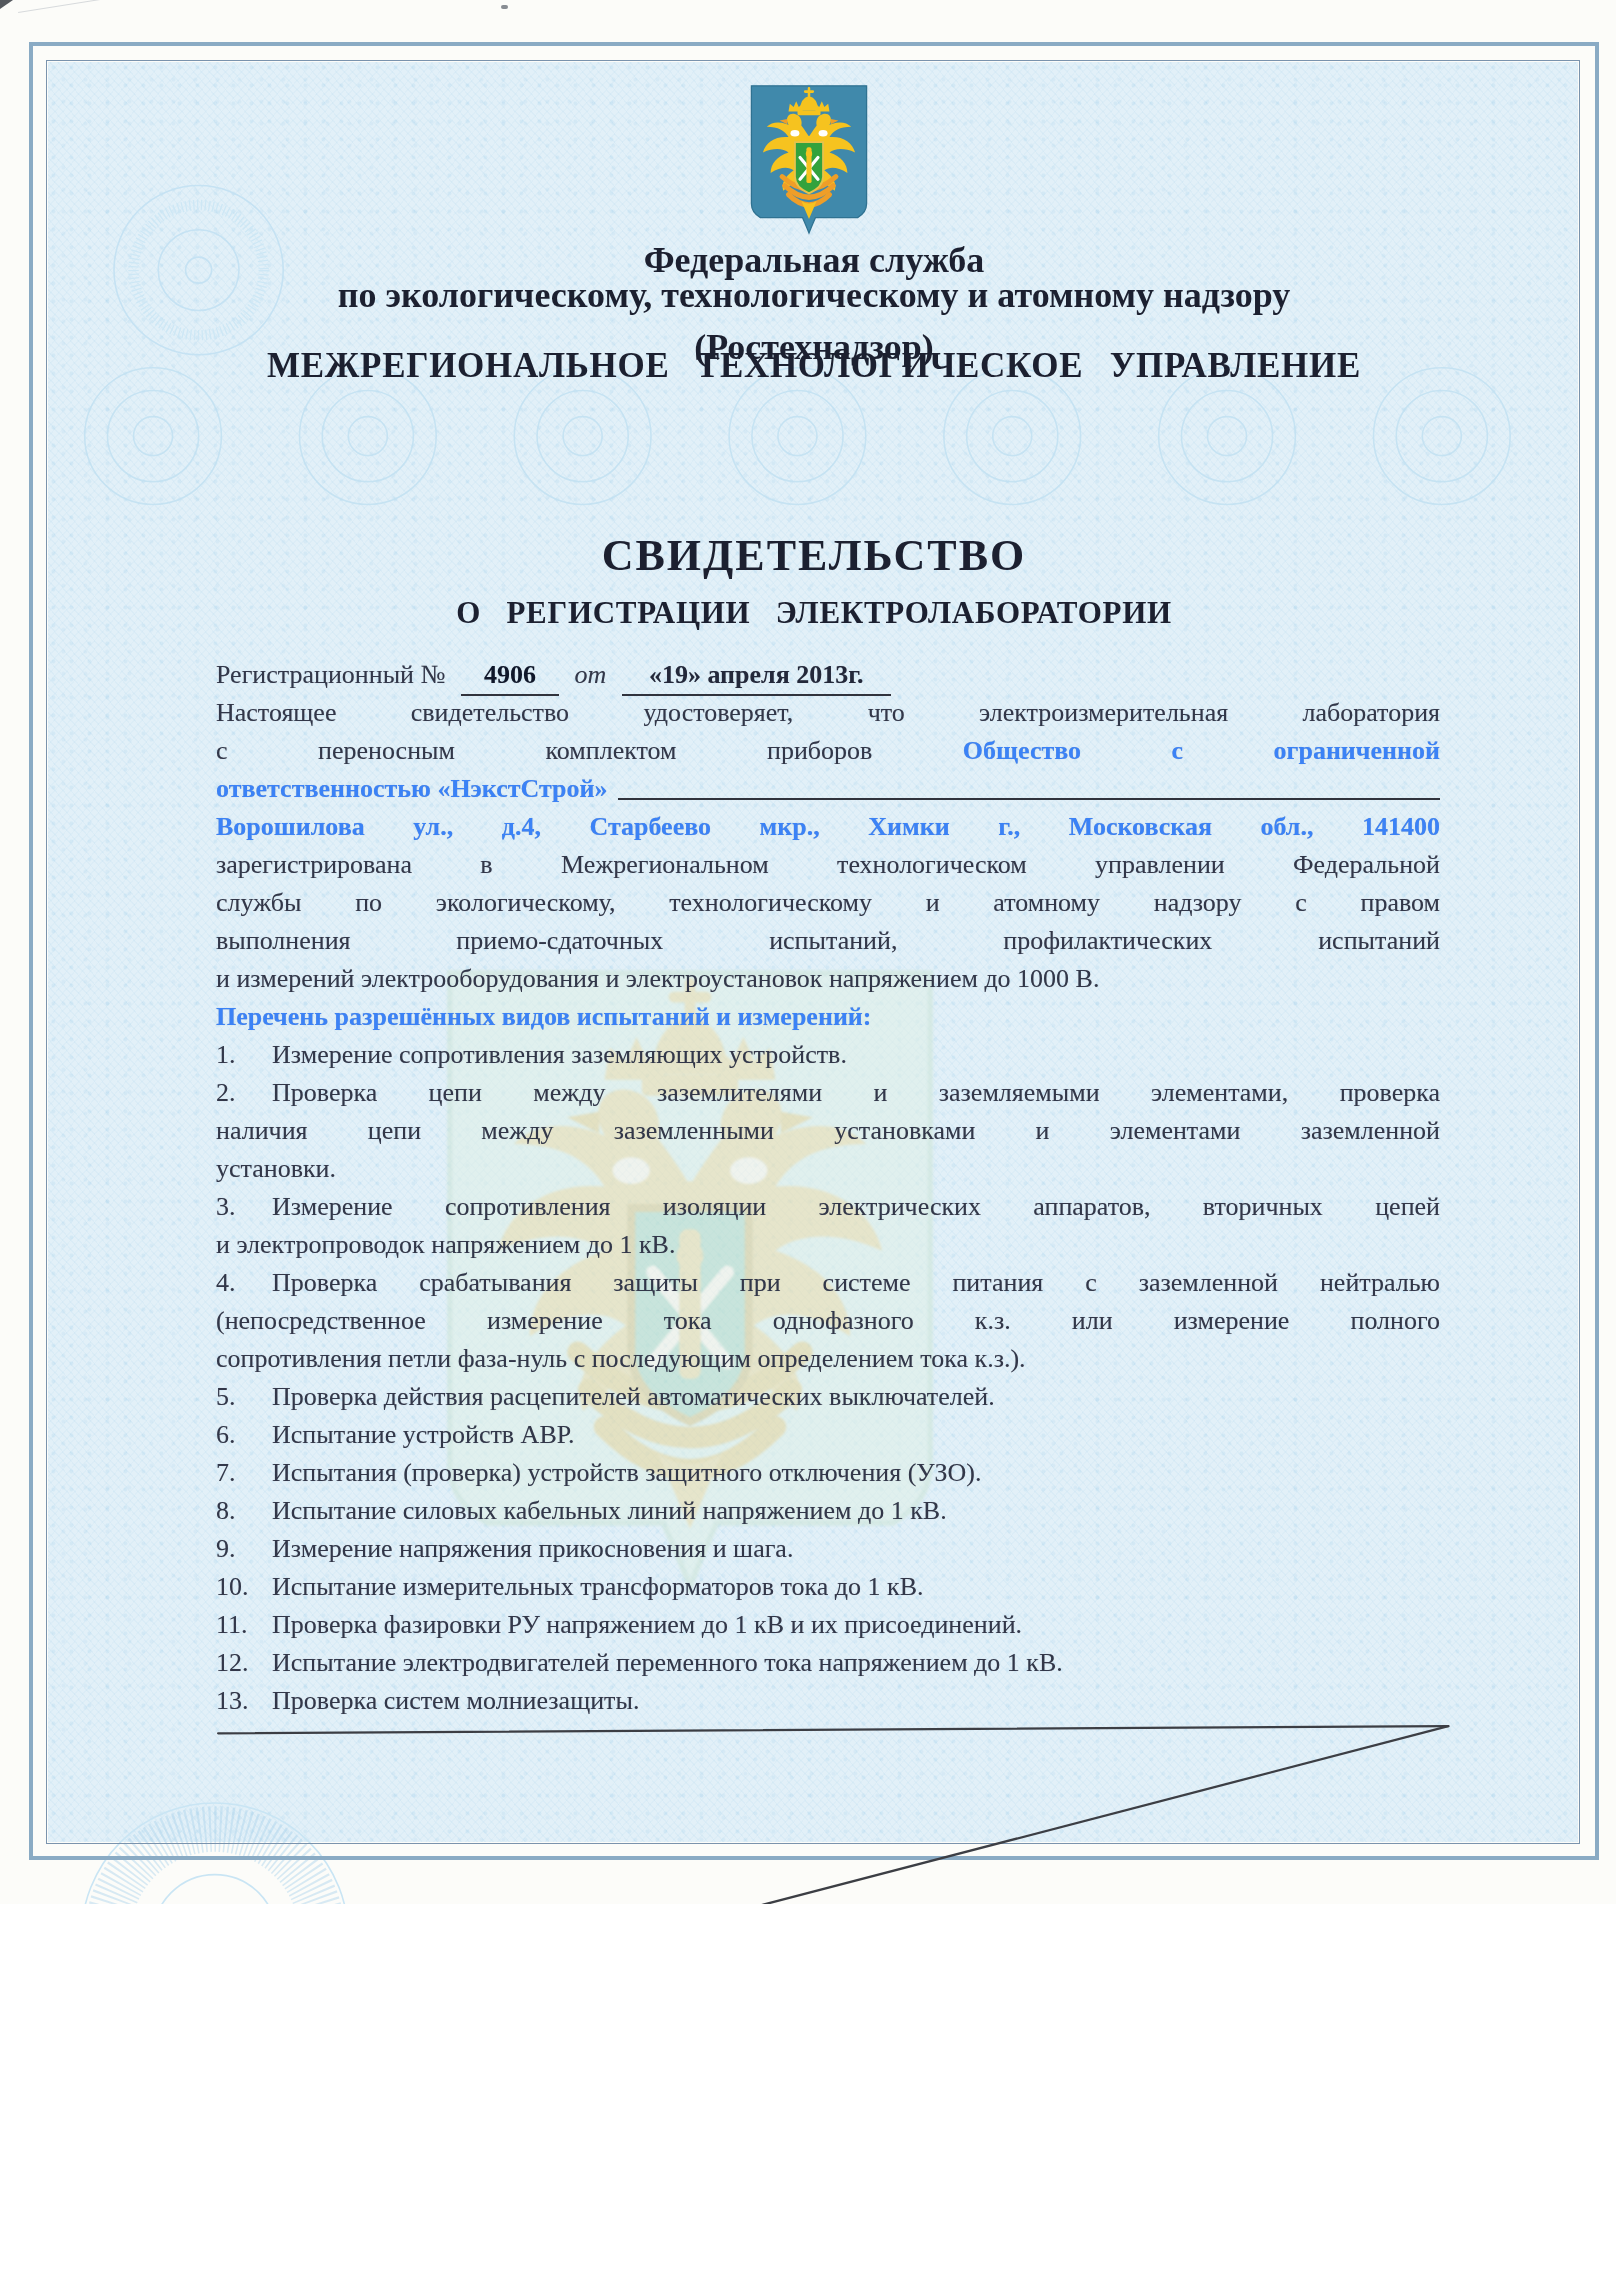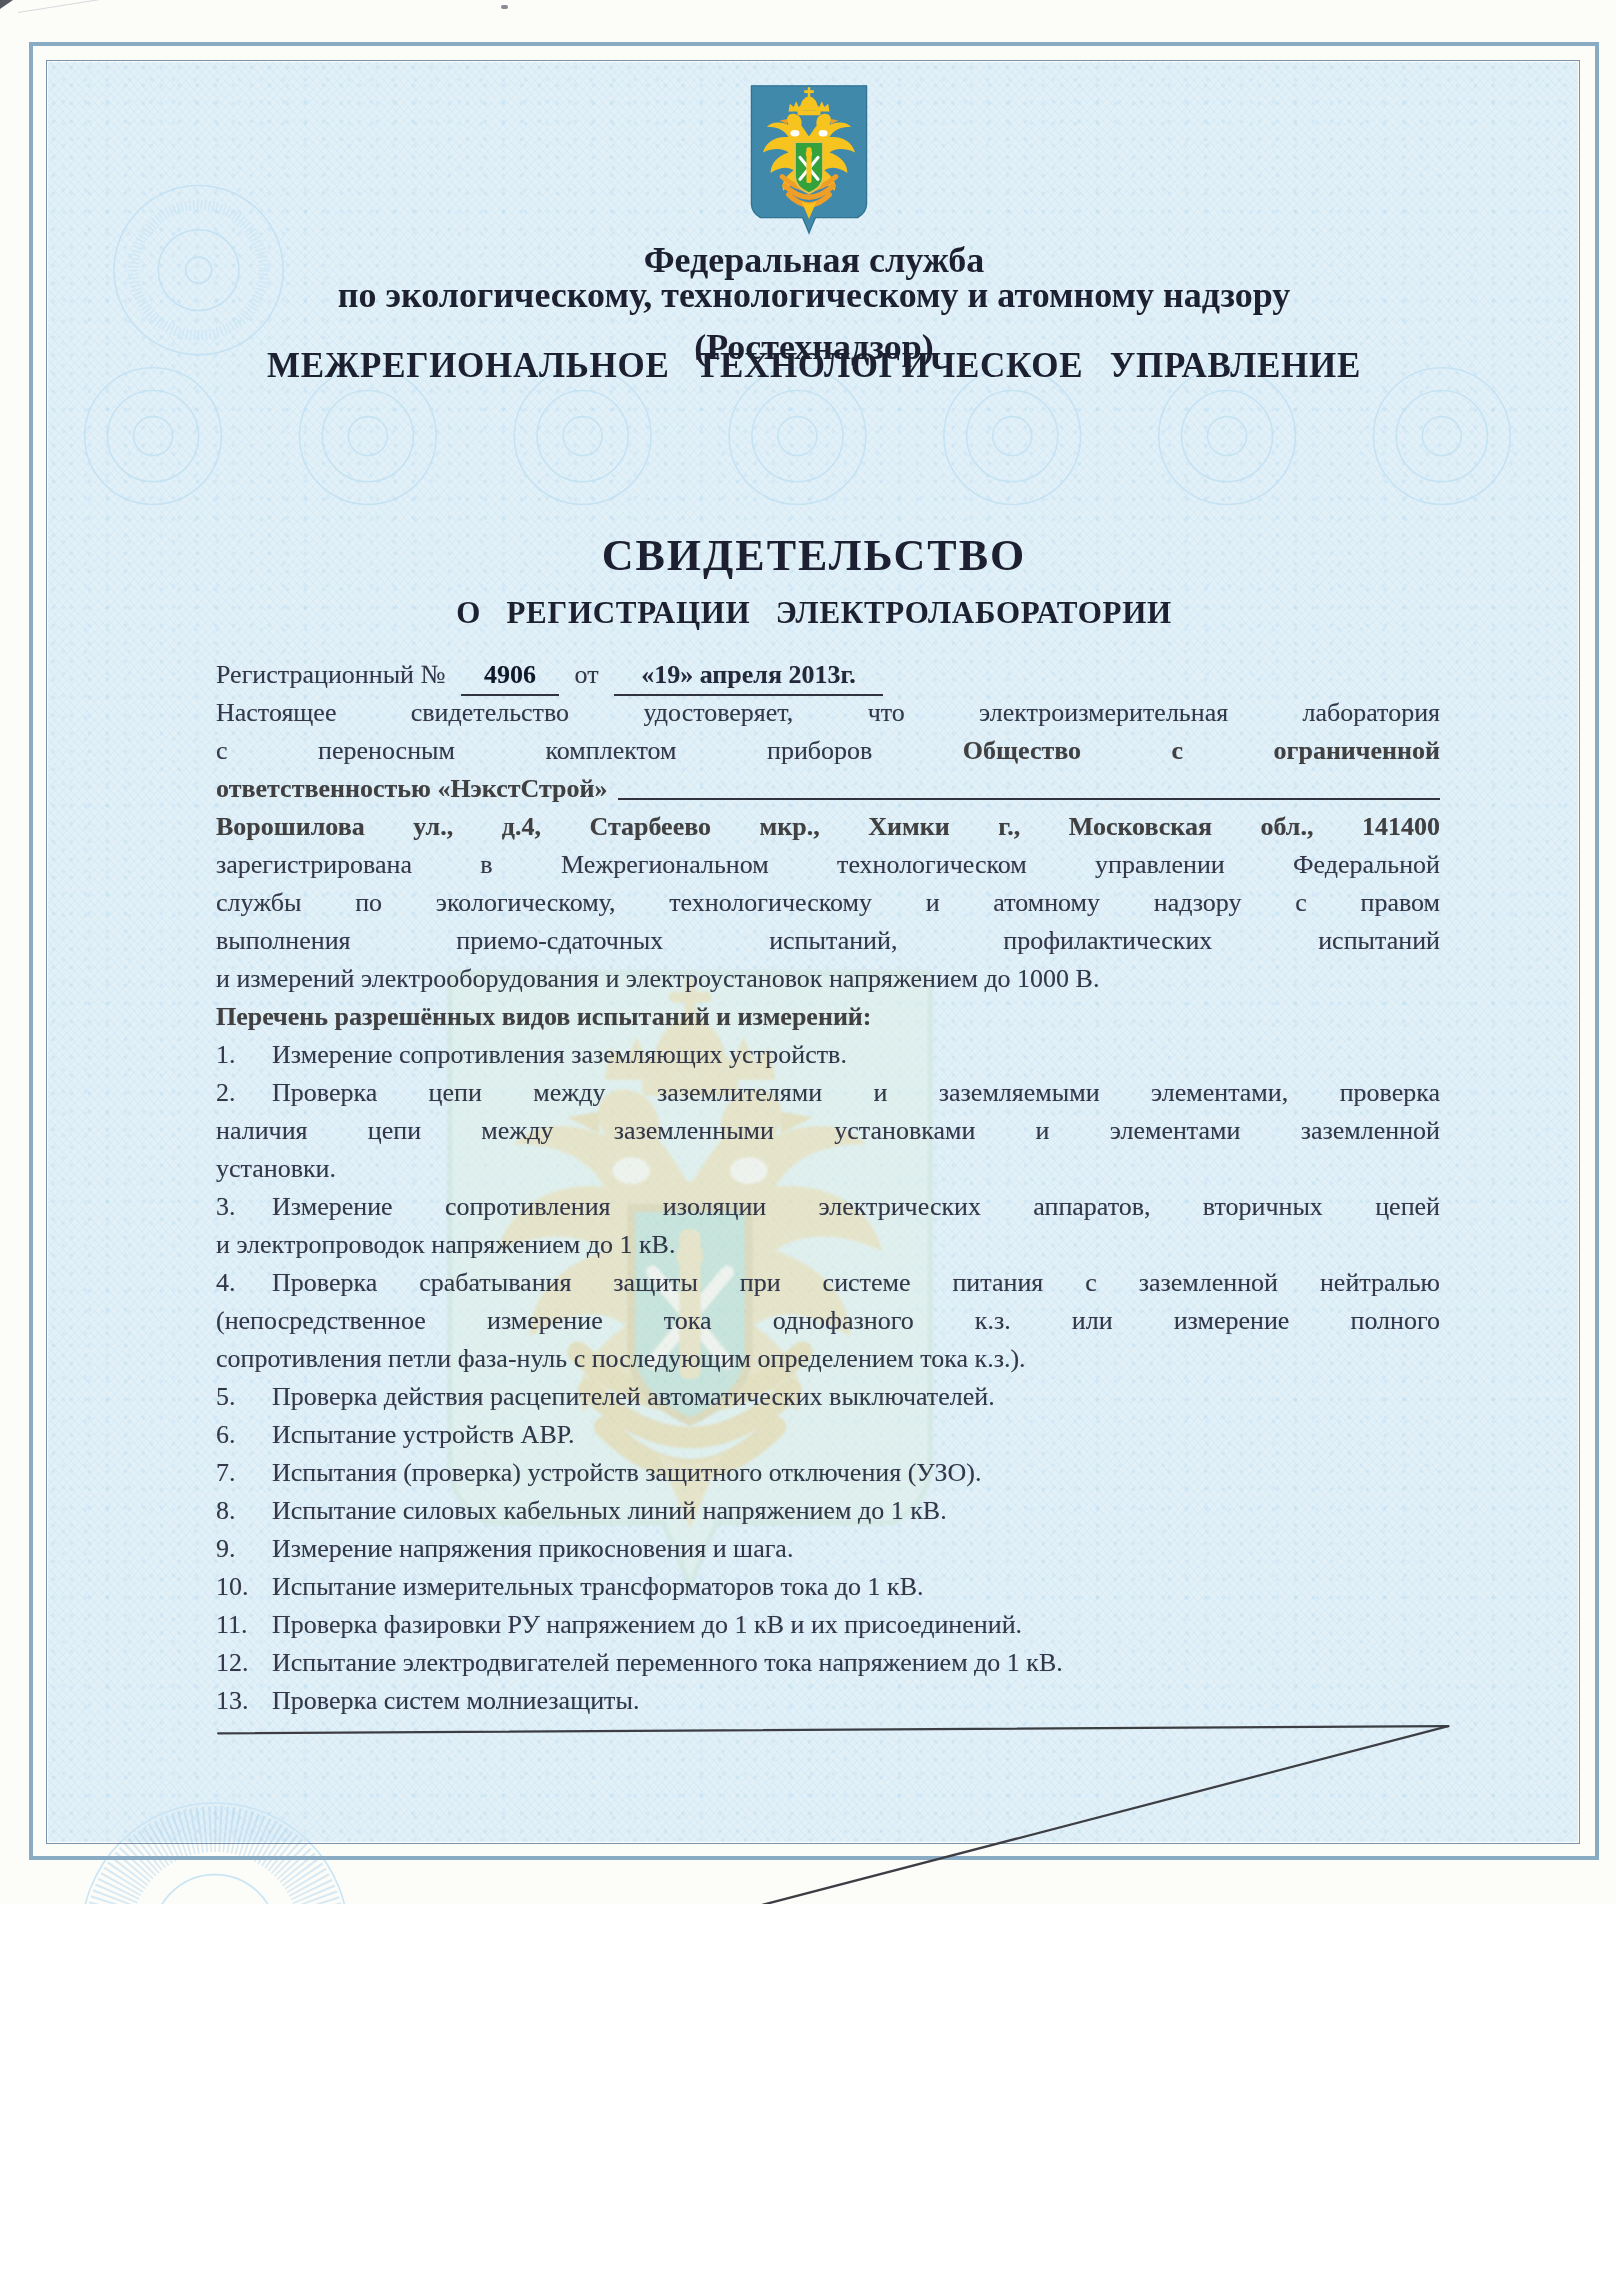--- a/index.html
+++ b/index.html
@@ -46,30 +46,30 @@
   .org2{top:277px;font-size:36px;font-weight:700;}
   .org3{top:329px;font-size:36px;font-weight:700;}
   .dept{top:348px;font-size:35px;font-weight:700;word-spacing:17px;letter-spacing:0.7px;}
   .title-main{top:534px;font-size:44px;font-weight:700;letter-spacing:2px;}
   .title-sub{top:581px;font-size:31px;font-weight:700;word-spacing:17px;letter-spacing:0.7px;margin-top:16px;}
 
   .text-block{position:absolute;left:216px;top:656px;width:1224px;font-size:26px;color:#323749;
     text-shadow:0 0 0.7px rgba(46,51,67,.30);}
   .line{height:38px;line-height:38px;text-align:left;}
   .line.just{text-align:justify;text-align-last:justify;}
-  .line .b{font-weight:700;color:#404040;}
+  .line .b{font-weight:700;color:#3b82f6;}
   .line.with-rule{display:flex;align-items:flex-end;}
   .line.with-rule .b{white-space:nowrap;}
   .fill-rule{flex:1;border-bottom:2.6px solid #30333d;margin:0 0 7.8px 10.4px;}
   .num{display:inline-block;width:56px;}
 
   .reg-label{}
   .u-num{display:inline-block;min-width:98px;text-align:center;border-bottom:2.6px solid #30333d;
     margin-left:15.6px;font-weight:700;color:#0f172a;}
-  .reg-of{margin:0 15.6px;}
+  .reg-of{margin:0 15.6px;font-style:italic;}
   .u-date{display:inline-block;padding:0 27px;border-bottom:2.6px solid #30333d;font-weight:700;color:#23283a;}
 
   .void-lines{position:absolute;inset:0;pointer-events:none;}
 
   
   .art-corner{position:absolute;left:0;top:0;width:0;height:0;
     border-top:9px solid #55595e;border-right:13px solid transparent;}
   .art-scanline{position:absolute;left:18px;top:11.7px;width:124px;height:0;border-top:1.3px solid #d7dadc;
     transform:rotate(-9deg);transform-origin:left top;}
   .art-dot{position:absolute;left:501px;top:5.2px;width:7.2px;height:3.9px;background:#888d93;border-radius:2px;}

